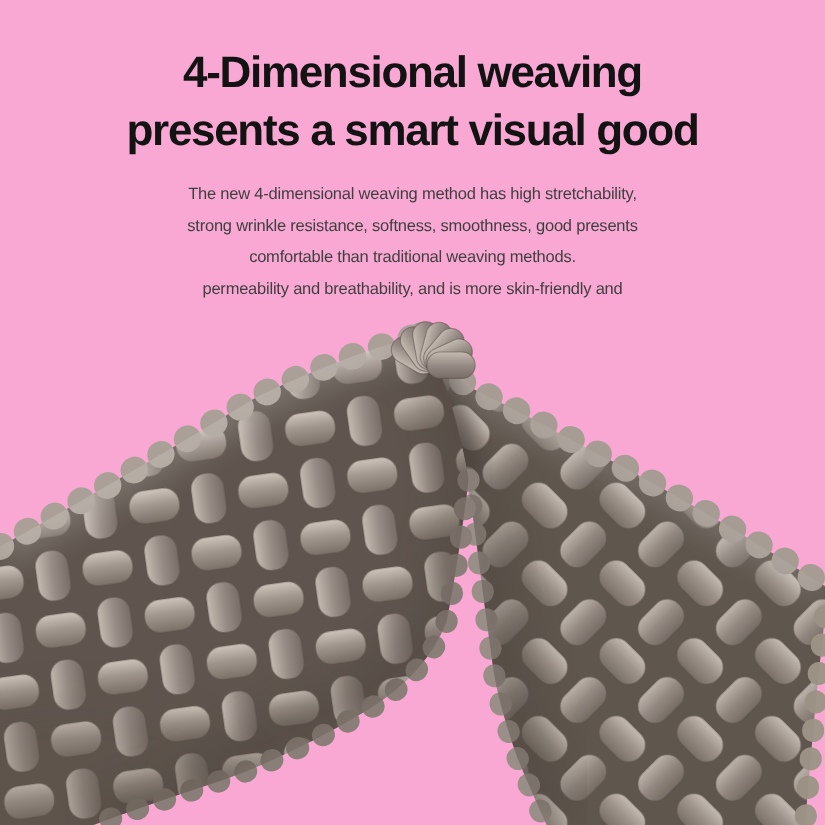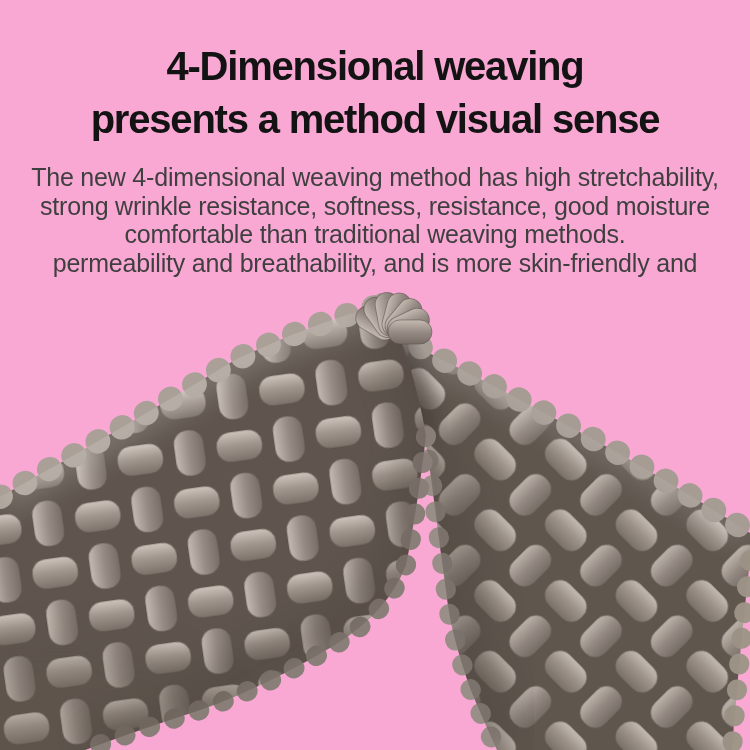--- a/index.html
+++ b/index.html
@@ -2,38 +2,38 @@
 <html><head>
 <meta charset="utf-8">
 <style>
   html,body{margin:0;padding:0;}
   body{width:750px;height:750px;font-family:"Liberation Sans",sans-serif;}
   .stage{position:relative;width:750px;height:750px;background:#f9a8d4;overflow:hidden;}
   .copy{position:absolute;top:0;left:0;width:750px;text-align:center;z-index:2;}
   .headline{margin:40px 0 0 0;font-size:40px;line-height:53px;font-weight:700;
             color:#131313;letter-spacing:-1.2px;}
   .headline div{white-space:nowrap;}
-  .description{margin:17px 0 0 0;font-size:25px;line-height:28.5px;color:#3f3f3f;
+  .description{margin:17px 0 0 0;font-size:15px;line-height:28.5px;color:#3f3f3f;
                letter-spacing:-0.2px;font-weight:400;}
   .description div{white-space:nowrap;}
   .photo{position:absolute;left:0;top:0;z-index:1;display:block;}
 </style>
 </head>
 <body>
 
 <div class="stage">
 
   <div class="copy">
     <h1 class="headline">
       <div>4-Dimensional weaving</div>
-      <div>presents a method visual sense</div>
+      <div>presents a smart visual good</div>
     </h1>
     <div class="description">
       <div>The new 4-dimensional weaving method has high stretchability,</div>
-      <div>strong wrinkle resistance, softness, resistance, good moisture</div>
+      <div>strong wrinkle resistance, softness, smoothness, good presents</div>
       <div>comfortable than traditional weaving methods.</div>
       <div>permeability and breathability, and is more skin-friendly and</div>
     </div>
   </div>
 
   <svg class="photo" width="750" height="750" viewBox="0 0 750 750" role="img" aria-label="Close-up of a gray-taupe braided elastic watch strap folded over itself, peak of the fold at upper center, one branch running to the lower left and the folded branch to the lower right">
     <defs>
       <linearGradient id="gH" x1="0" y1="0" x2="0" y2="1">
         <stop offset="0" stop-color="#cdc3bb"></stop>
         <stop offset="0.45" stop-color="#a2978f"></stop>

